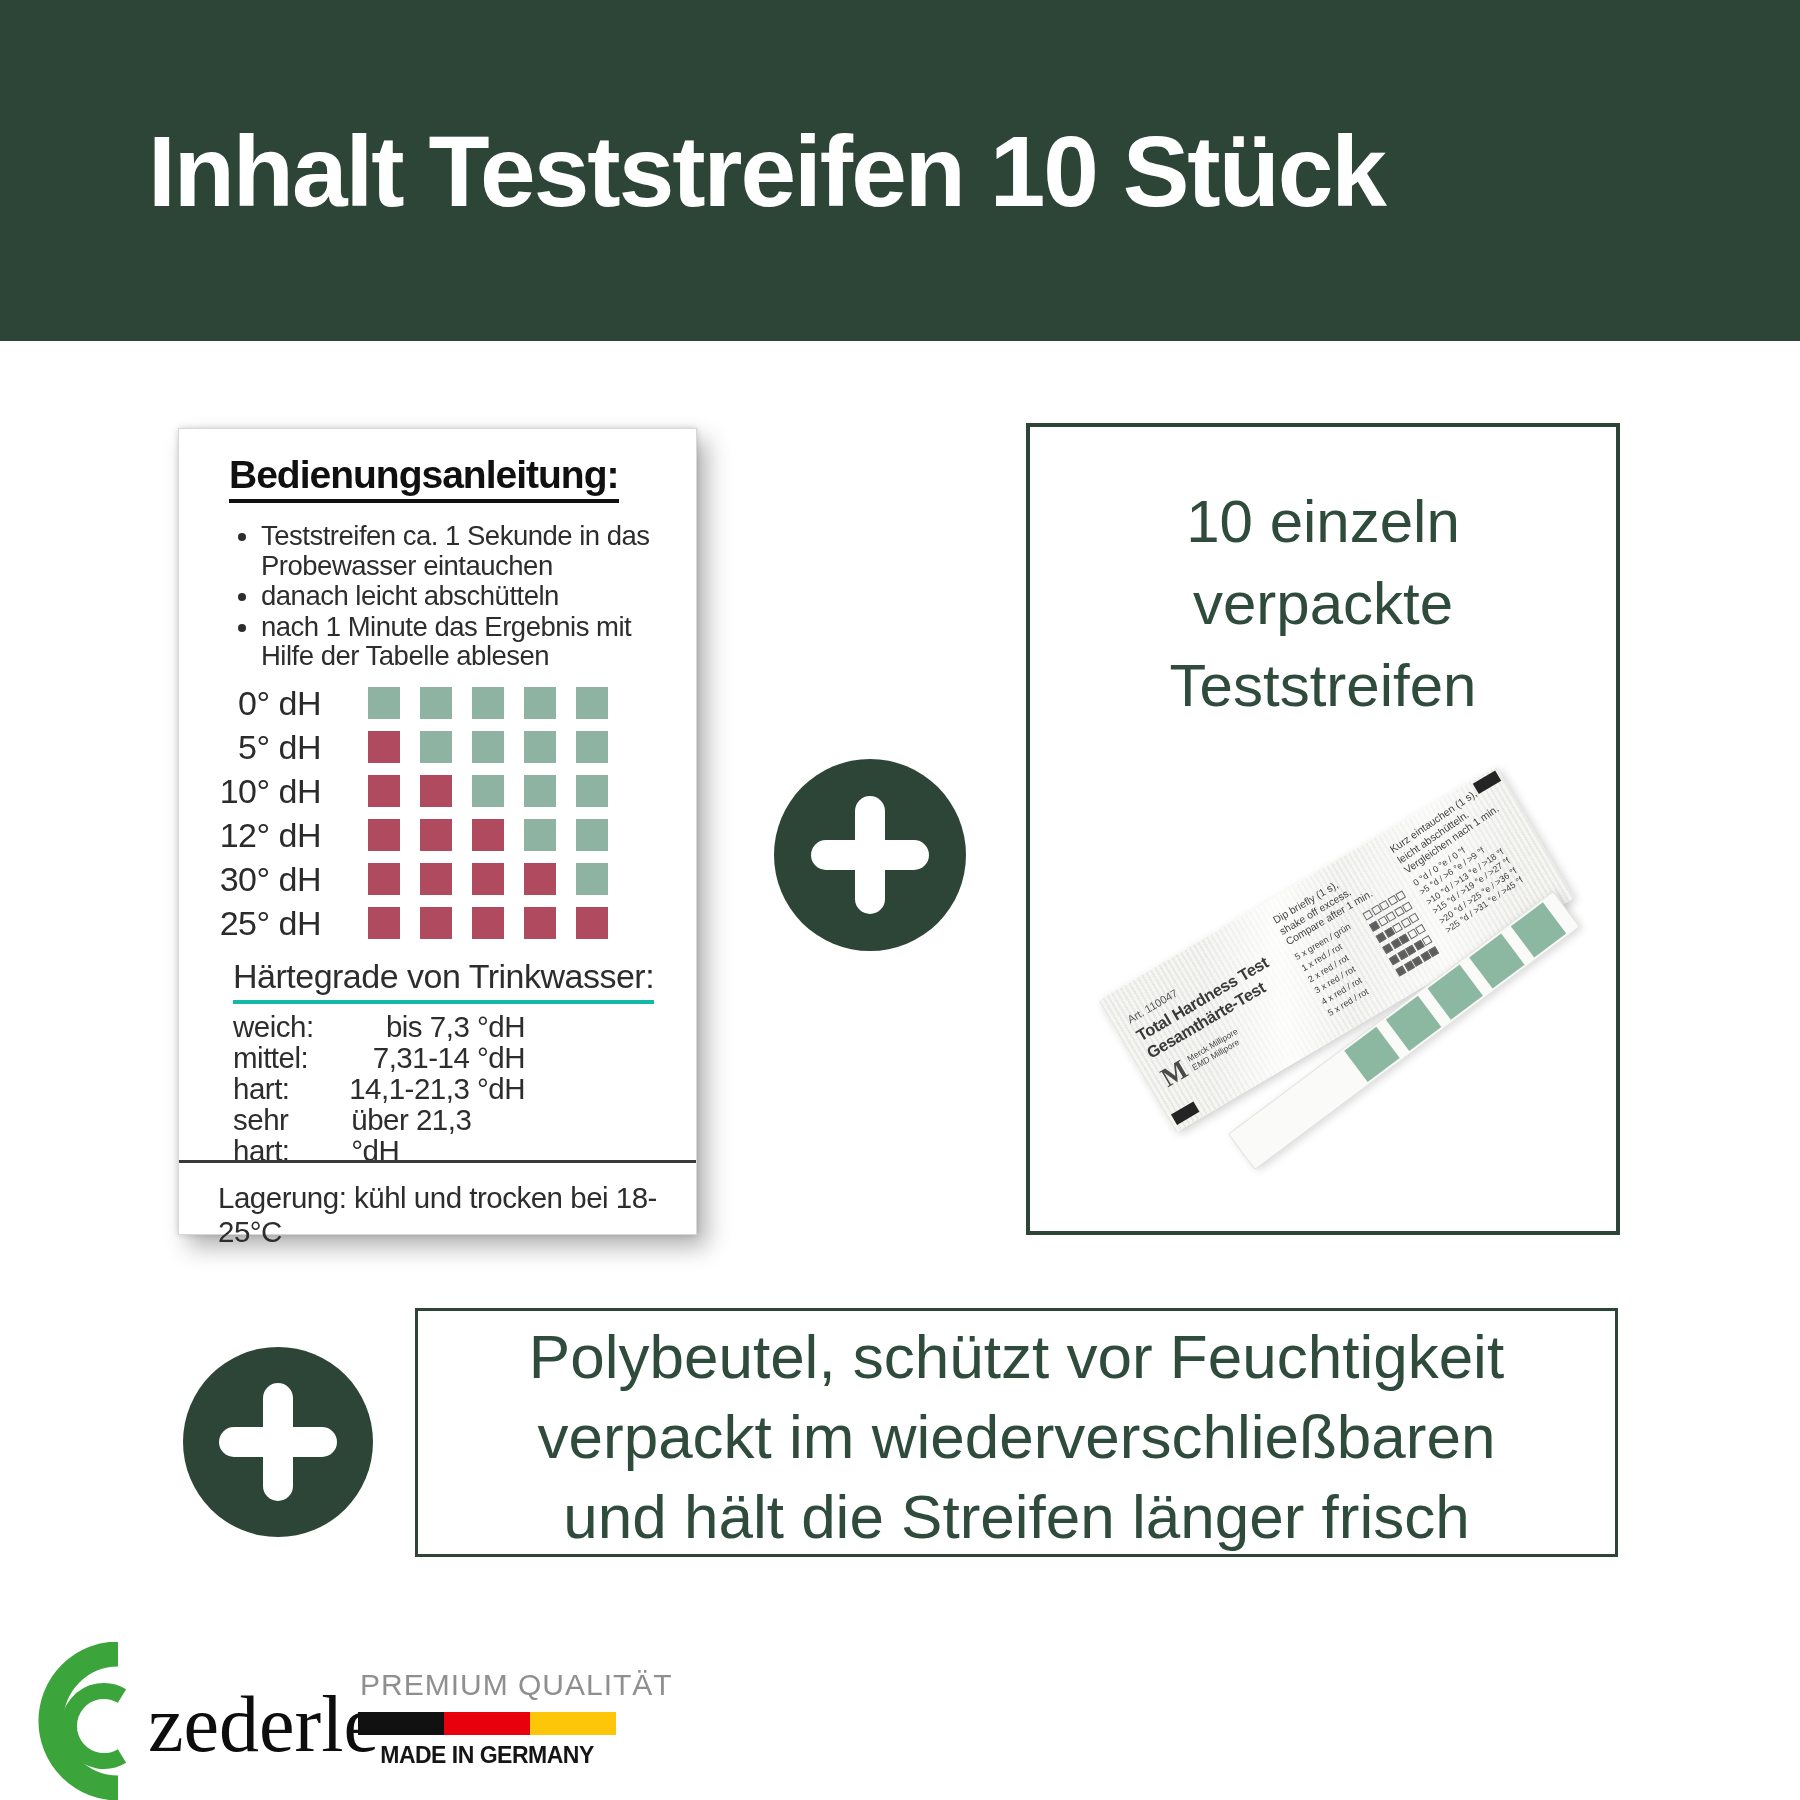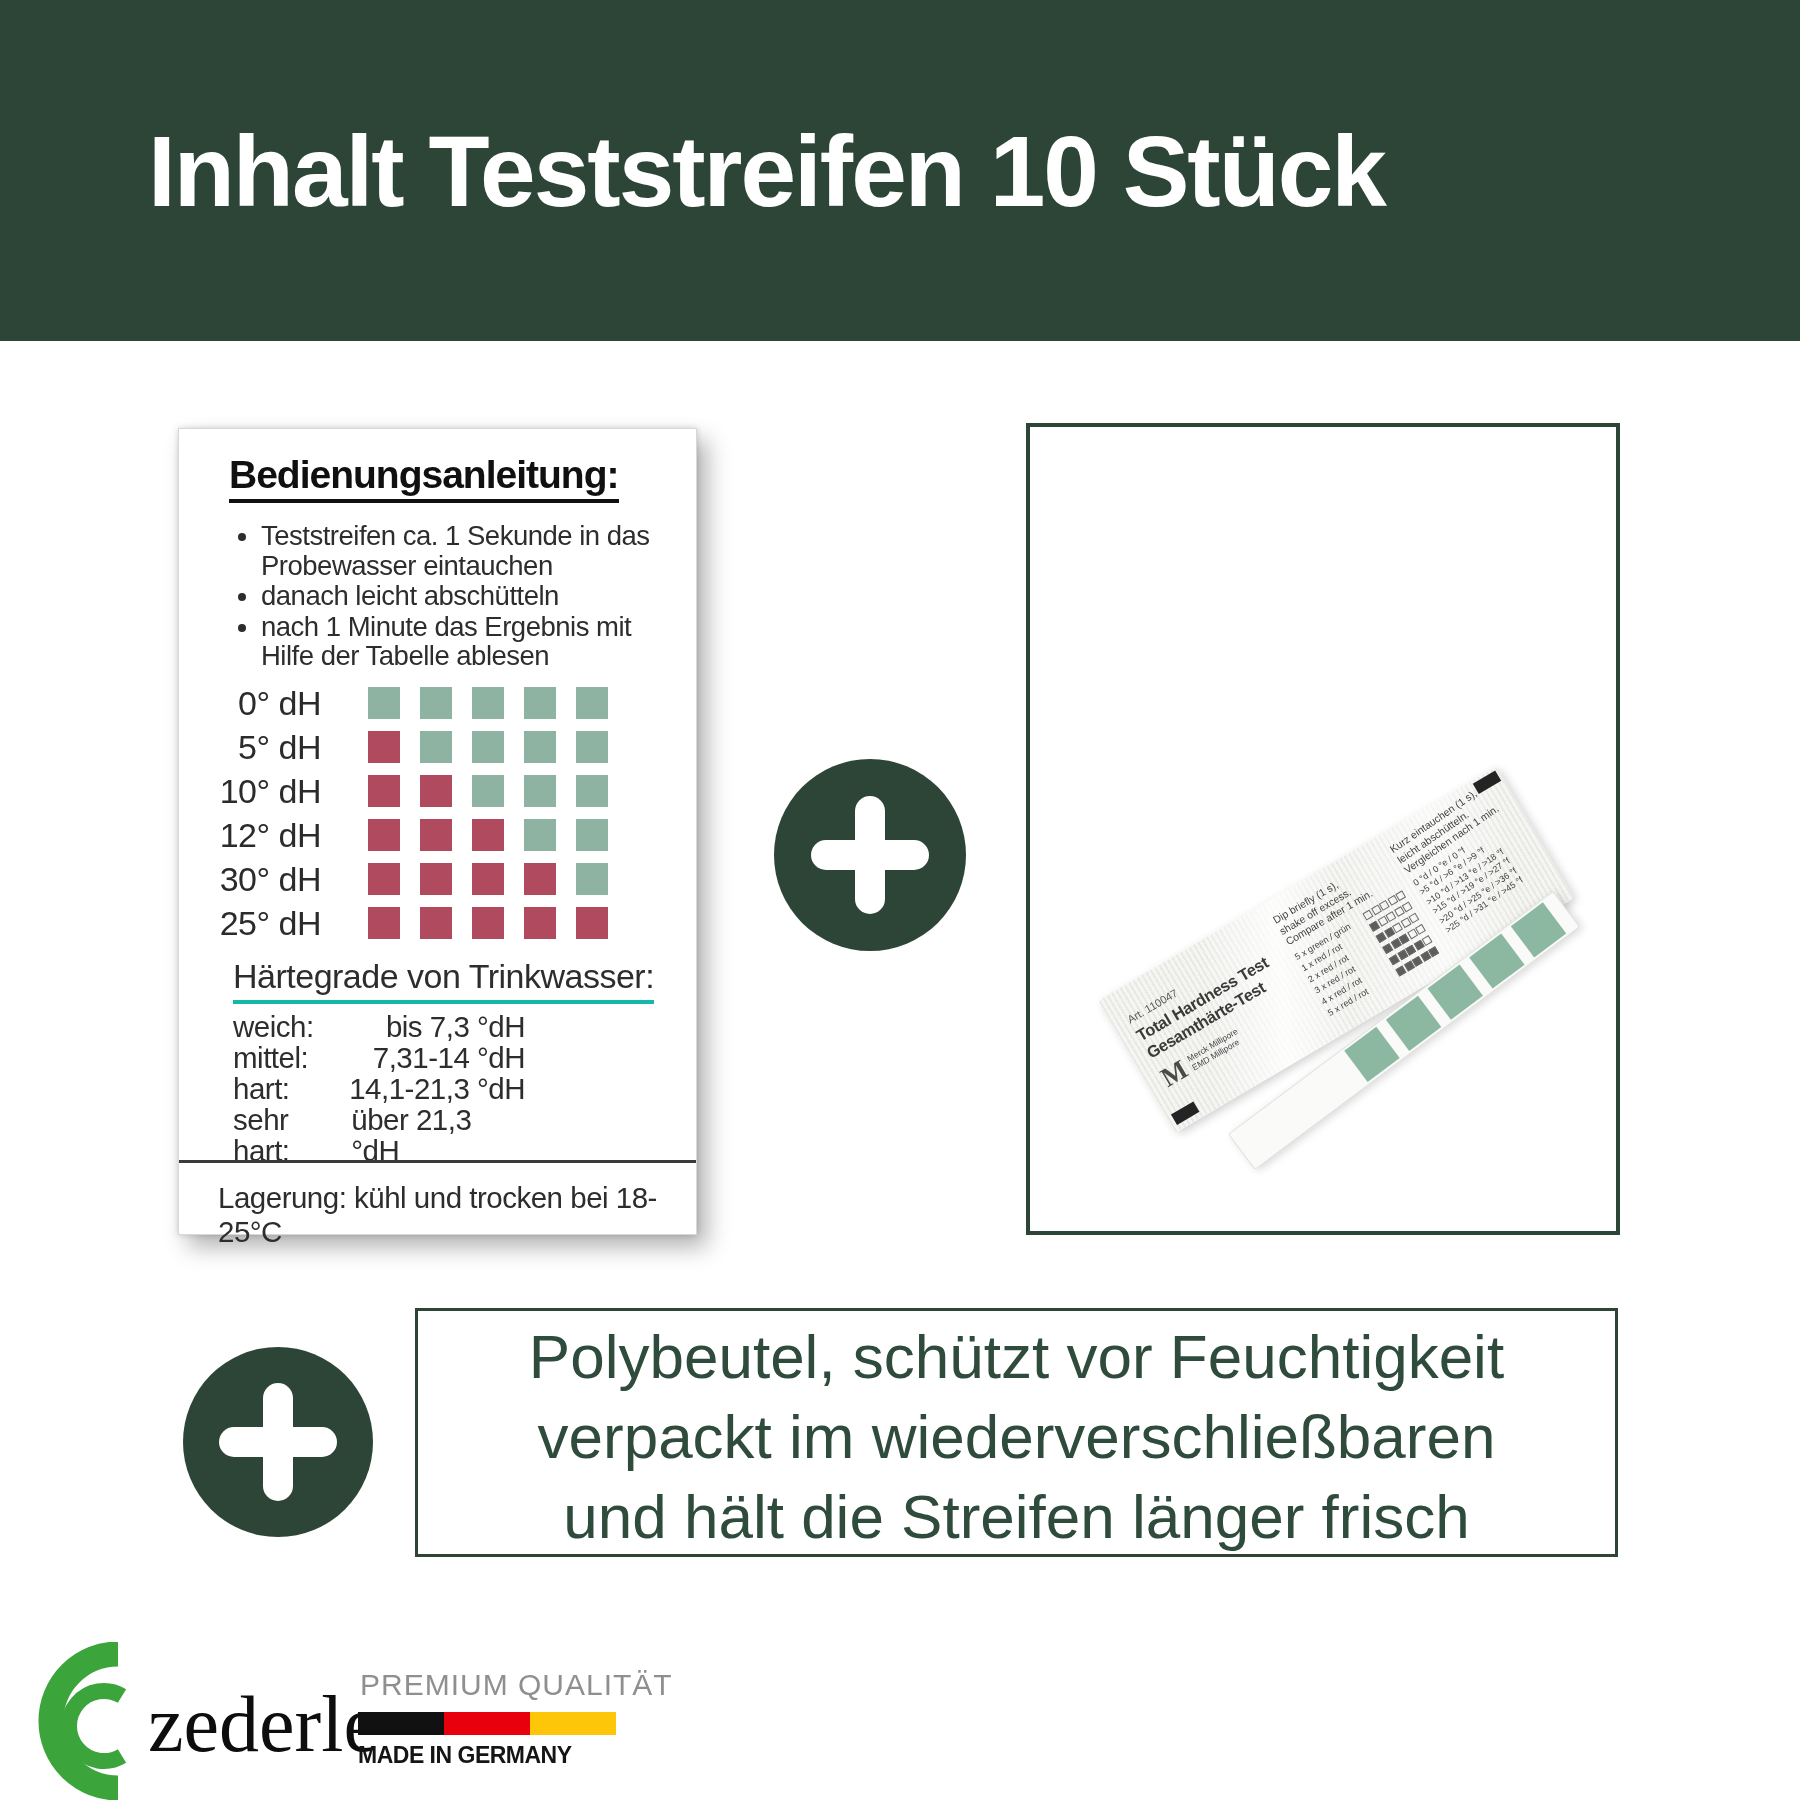--- a/index.html
+++ b/index.html
@@ -107,21 +107,21 @@
   .swoosh{position:absolute;left:22px;top:1642px;}
   .brand{position:absolute;left:148px;top:1684px;font-family:"Liberation Serif",serif;
     font-size:80px;line-height:80px;color:#0d0d0d;}
   .pq{position:absolute;left:360px;top:1668px;width:258px;font-size:30px;font-weight:400;
     color:#8f8f8f;letter-spacing:1px;white-space:nowrap;}
   .flag{position:absolute;left:358px;top:1712px;width:258px;height:23px;display:flex;}
   .flag span{height:100%;}
   .f-black{width:86px;background:#111111;}
   .f-red{width:86px;background:var(--flag-red);}
   .f-gold{width:86px;background:var(--flag-gold);}
-  .mig{position:absolute;left:358px;top:1742px;width:258px;text-align:left;
+  .mig{position:absolute;left:358px;top:1742px;width:258px;text-align:center;
     font-size:23px;font-weight:700;color:#151515;letter-spacing:-0.5px;}
 </style>
 </head>
 <body>
 
 <div id="canvas">
 
   <header class="band">
     <h1>Inhalt Teststreifen 10 Stück</h1>
   </header>
@@ -217,20 +217,25 @@
     <div class="ic-divider"></div>
     <div class="ic-storage">Lagerung: kühl und trocken bei 18-25°C</div>
   </section>
 
   <div class="plus" id="plus1">
     <span class="ph"></span>
     <span class="pv"></span>
   </div>
 
   <section class="card-right">
+    <div class="rc-lines">
+        <div class="rc-line">10 einzeln</div>
+        <div class="rc-line">verpackte</div>
+        <div class="rc-line">Teststreifen</div>
+      </div>
     <div class="photo">
       <div class="packet">
         <span class="mark tr"></span>
         <span class="mark bl"></span>
         <div class="pk-left">
           <div class="pk-art">Art. 110047</div>
           <div class="pk-t1">Total Hardness Test</div>
           <div class="pk-t2">Gesamthärte-Test</div>
           <div class="pk-brand">
             <span class="pk-m">M</span>

